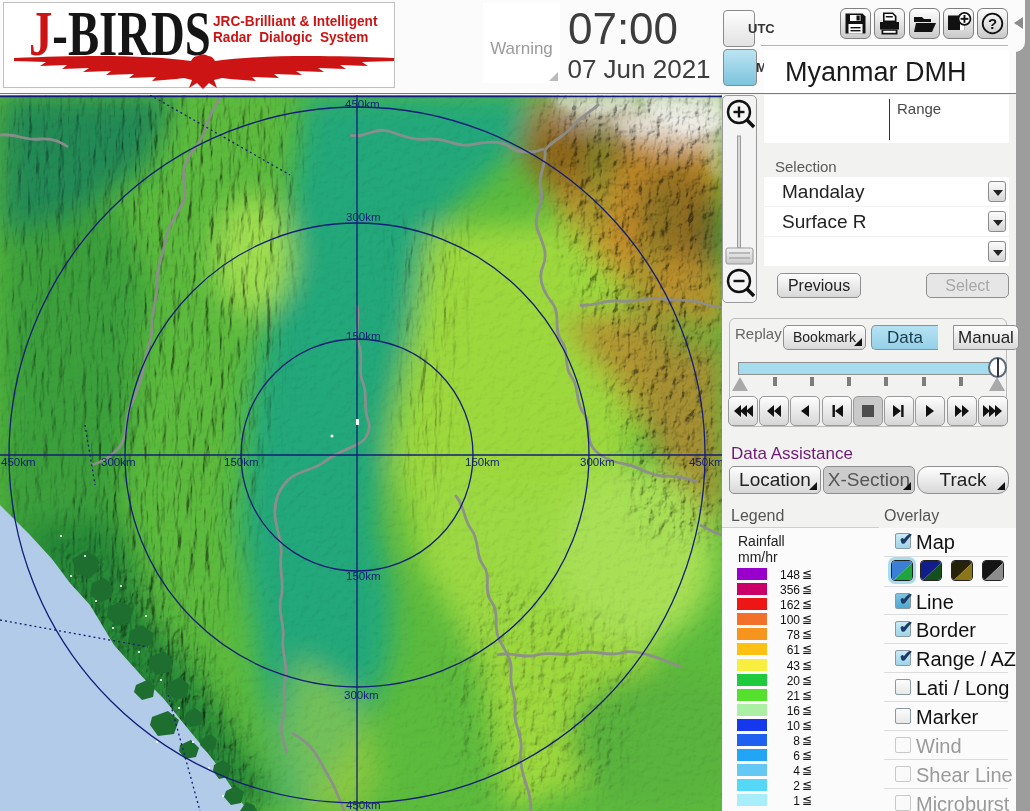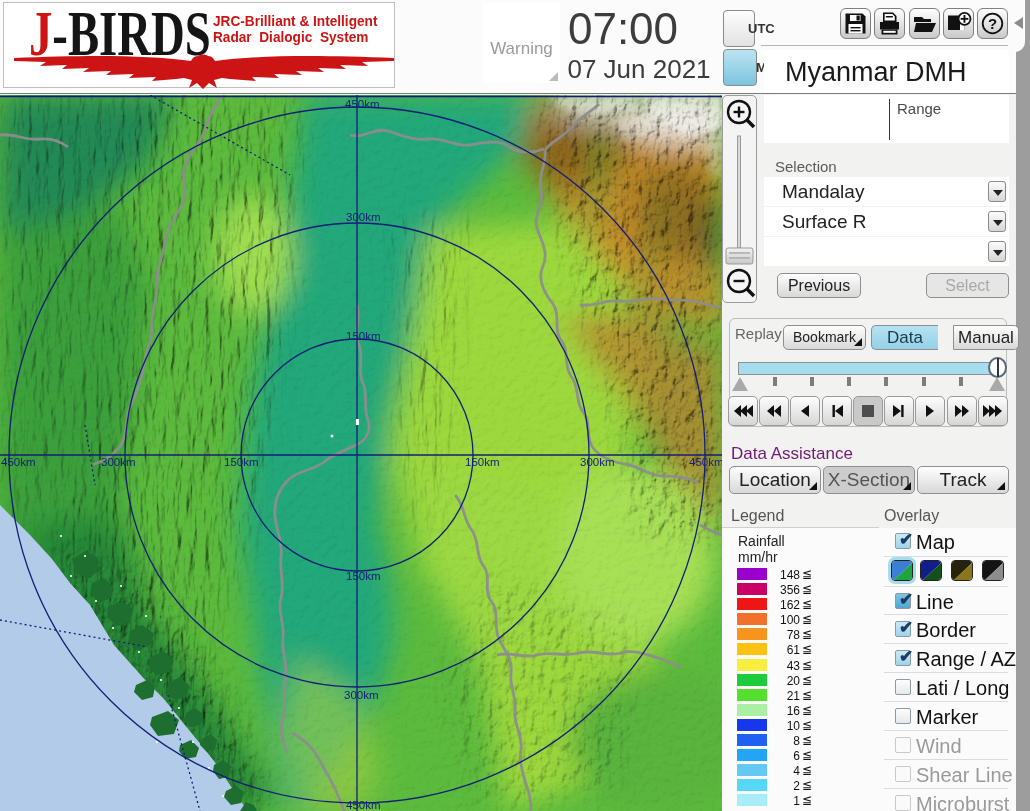--- a/index.html
+++ b/index.html
@@ -54,21 +54,21 @@
 #sthumb { left:988px; top:357px; width:19px; height:21px; border:2px solid #5a6a7a; border-radius:50%; background:#fff; }
 #sthumbline { left:997px; top:358px; width:2px; height:19px; background:#334; }
 .tri { width:0; height:0; border-left:8px solid transparent; border-right:8px solid transparent; border-bottom:14px solid #a9a9a9; }
 .tick { top:377px; width:4px; height:9px; background:#7d7d7d; }
 
 .pb { top:396px; width:30px; height:30px; border:1px solid #9a9a9a; border-radius:5px; background:linear-gradient(#fdfdfd,#d6d6d6); }
 .pb.pressed { background:#c9c9c9; }
 #dalab { left:731px; top:444px; font-size:17px; color:#701a75; }
 #locbtn { left:729px; top:466px; width:92px; height:28px; font-size:19px; line-height:26px; }
 #xsecbtn { left:823px; top:466px; width:92px; height:28px; font-size:19px; line-height:26px; }
-#trackbtn { left:917px; top:466px; width:92px; height:28px; font-size:19px; line-height:26px; }
+#trackbtn { left:917px; top:466px; width:92px; height:28px; font-size:19px; line-height:26px;border-radius:11px; }
 
 #leglab { left:731px; top:507px; font-size:16px; color:#555; }
 #legline { left:722px; top:527px; width:157px; height:1px; background:#cfcfcf; }
 #legbody { left:722px; top:528px; width:157px; height:283px; background:#fbfbfb; }
 #rainlab { left:738px; top:533px; font-size:14px; color:#222; line-height:16px; }
 .sw { left:737px; width:30px; height:12px; position:absolute; }
 .swv { width:40px; position:absolute; left:760px; text-align:right; font-size:12px; color:#111; }
 .swle { position:absolute; left:802px; font-size:12px; color:#111; }
 
 #ovlab { left:884px; top:507px; font-size:16px; color:#555; }

